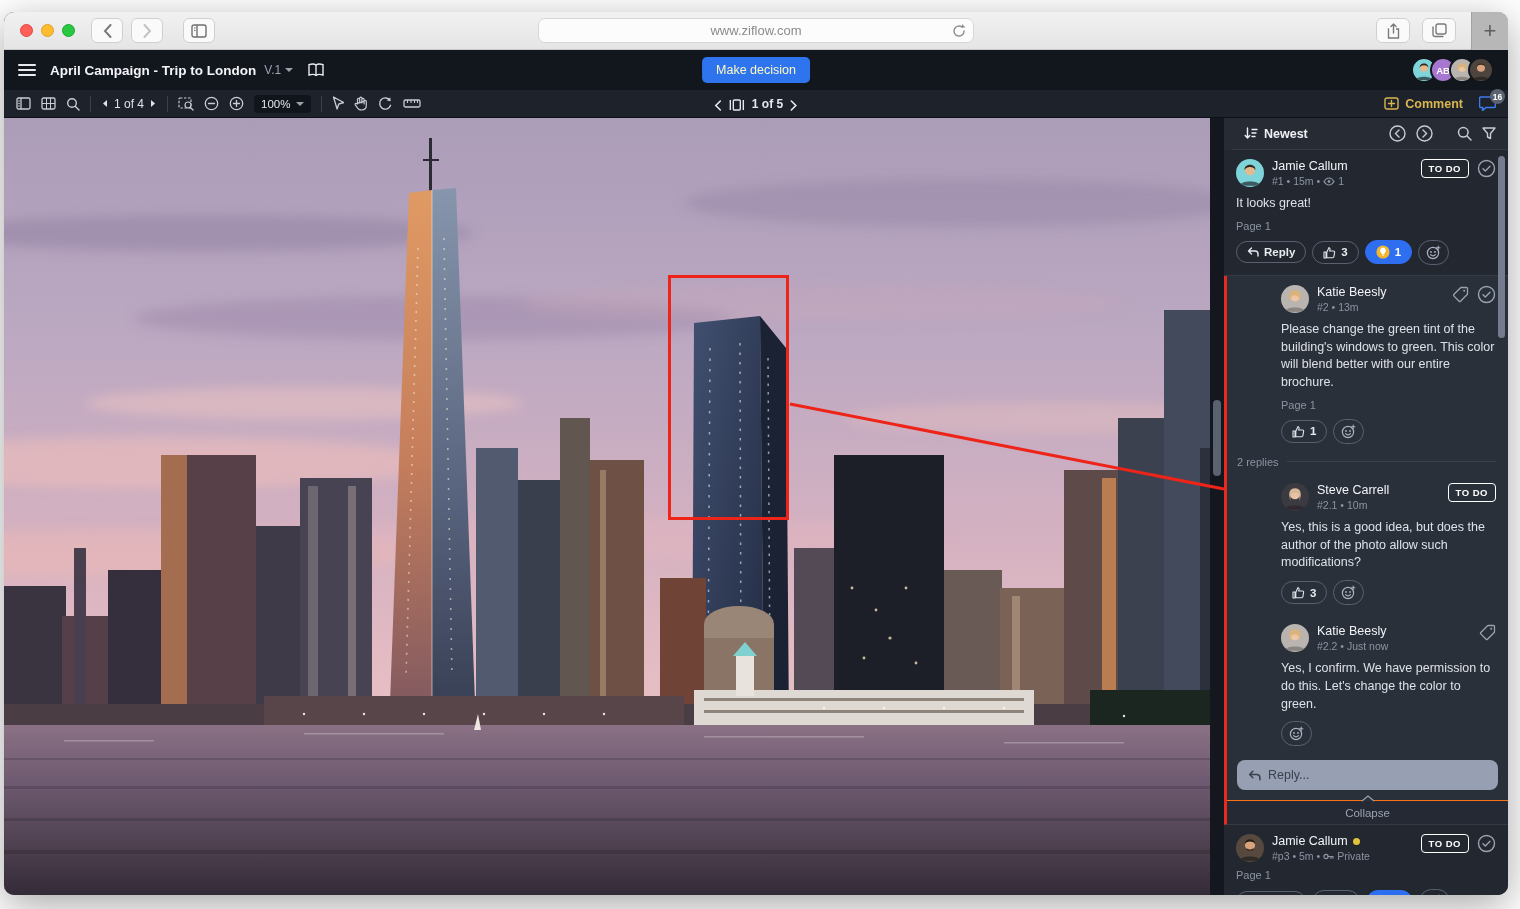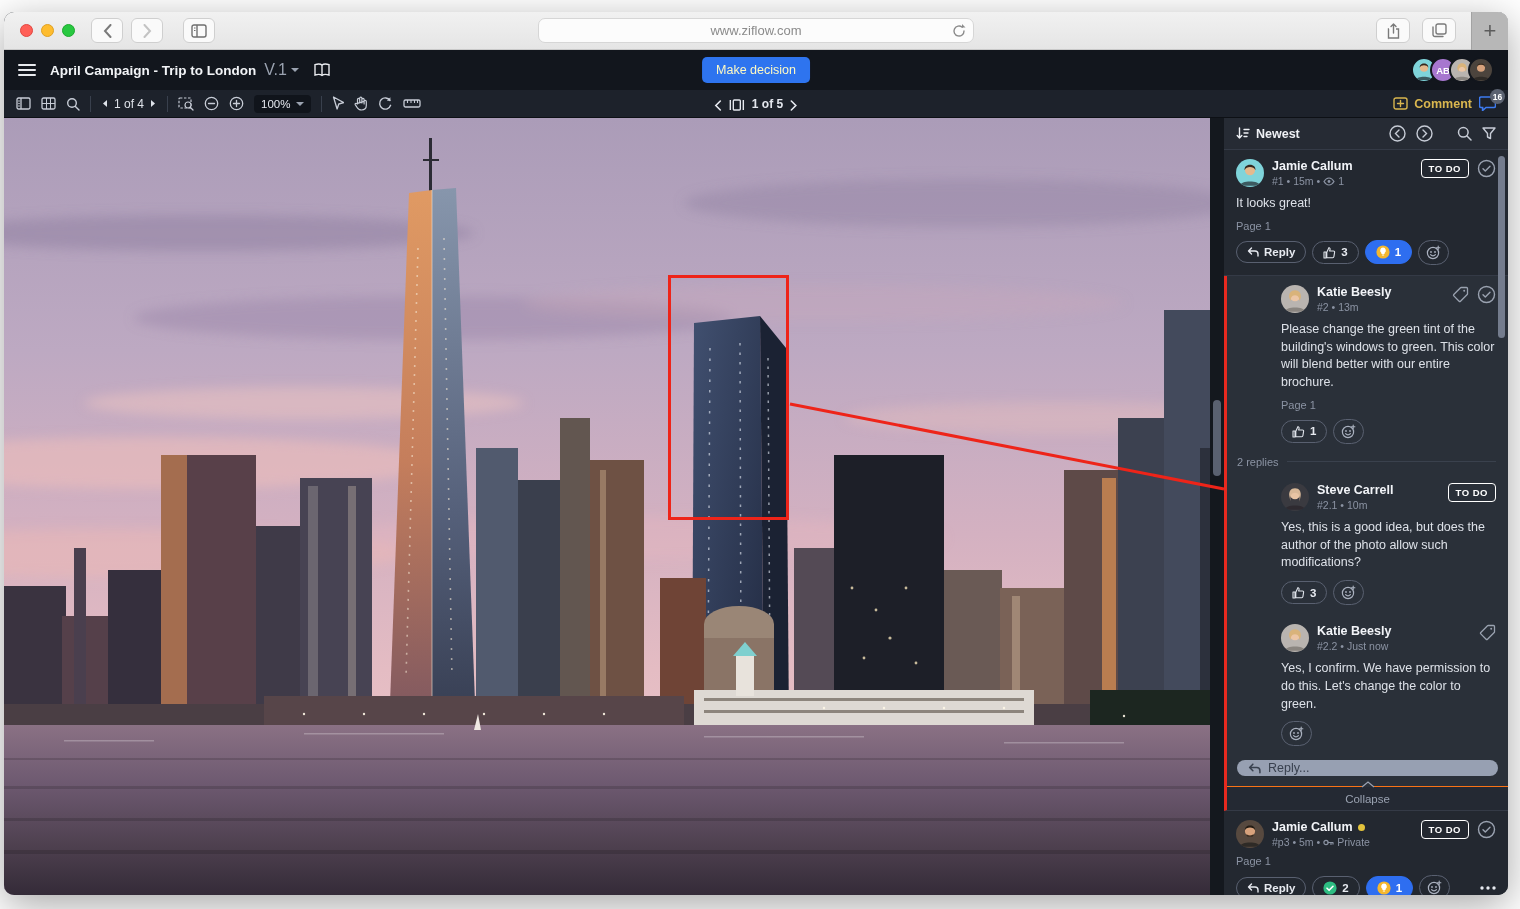--- a/index.html
+++ b/index.html
@@ -22,84 +22,84 @@
   .urlbar .reload { position:absolute; right:7px; top:4px; color:#8b8b8b; }
   .chrome-right { margin-left:auto; display:flex; gap:12px; padding-right:42px; }
   .plus-tab { position:absolute; right:0; top:0; width:37px; height:38px; background:#b7b7b7; border-left:1px solid #a3a3a3;
               display:flex; align-items:center; justify-content:center; color:#5c5c5c; font-size:22px; font-weight:300; }
 
   
   .appheader { height:40px; background:#12161d; display:flex; align-items:center; padding:0 14px; position:relative; flex:0 0 auto; }
   .hamburger { width:18px; display:flex; flex-direction:column; gap:3px; margin-right:14px; cursor:pointer; }
   .hamburger i { height:2px; background:#e8eaee; border-radius:1px; display:block; }
   .ptitle { color:#f2f4f7; font-size:13.5px; font-weight:bold; }
-  .pver { color:#9aa2b0; font-size:16px; margin-left:8px; display:flex; align-items:center; gap:4px; }
+  .pver { color:#9aa2b0; font-size:12px; margin-left:8px; display:flex; align-items:center; gap:4px; }
   .caret-dn { width:0; height:0; border-left:4px solid transparent; border-right:4px solid transparent; border-top:4px solid #9aa2b0; }
   .book { margin-left:14px; color:#e8eaee; }
   .decision { position:absolute; left:50%; transform:translateX(-50%); background:#2e74ef; color:#fef9c3; border:none;
               font-size:12.5px; padding:6px 14px; border-radius:5px; font-family:inherit; cursor:pointer; }
   .havatars { margin-left:auto; display:flex; }
   .hav { width:26px; height:26px; border-radius:50%; border:2px solid #12161d; margin-left:-7px; overflow:hidden;
          display:flex; align-items:center; justify-content:center; font-size:9.5px; font-weight:bold; color:#fff; }
 
   
   .toolbar { height:28px; background:#1d222b; border-bottom:1px solid #0d1015; display:flex; align-items:center;
              padding:0 12px; gap:10px; position:relative; color:#c7ccd6; flex:0 0 auto; }
   .tdiv { width:1px; height:16px; background:#39404d; }
   .tico { display:flex; align-items:center; justify-content:center; cursor:pointer; }
   .tnav { display:flex; align-items:center; gap:6px; font-size:12px; color:#dfe3ea; }
   .zoompill { background:#10141b; border-radius:4px; padding:3px 7px; font-size:11.5px; color:#e4e7ee; display:flex; align-items:center; gap:6px; cursor:pointer; }
   .tb-center { position:absolute; left:50%; transform:translateX(-50%); display:flex; align-items:flex-end; gap:7px; font-size:12px; color:#e4e7ee; font-weight:bold; }
-  .tb-right { margin-left:auto; display:flex; align-items:center; gap:7px;text-align:center; }
+  .tb-right { margin-left:auto; display:flex; align-items:center; gap:16px;text-align:center; }
   .comment-btn { display:flex; align-items:center; gap:6px; color:#d9b64f; font-size:12.5px; font-weight:bold; cursor:pointer; }
   .bubble-wrap { position:relative; cursor:pointer; }
   .bubble-badge { position:absolute; top:-7px; right:-9px; background:#5b6270; color:#fff; font-size:8.5px; font-weight:bold;
                   border-radius:50%; width:15px; height:15px; display:flex; align-items:center; justify-content:center; }
 
   
   .content { flex:1; display:flex; position:relative; min-height:0; }
   .canvas { width:1206px; position:relative; overflow:hidden; background:#b9a6bf; }
   .annot-rect { position:absolute; left:664px; top:157px; width:121px; height:245px; border:3px solid #ee2419; z-index:4; }
   .redline { position:absolute; inset:0; z-index:5; pointer-events:none; }
   .scrollstrip { width:14px; background:#14181e; position:relative; }
   .strip-thumb { position:absolute; left:3px; top:282px; width:8px; height:76px; background:#5a6170; border-radius:4px; }
 
   
   .panel { width:284px; background:#262b34; display:flex; flex-direction:column; position:relative; z-index:6; color:#dde1e8; }
-  .panel-head { height:32px; display:flex; align-items:center; padding:0 12px; gap:10px; border-bottom:1px solid #343a46; flex:0 0 auto; }
+  .panel-head { height:32px; display:flex; align-items:center; padding:0 12px; gap:10px; border-bottom:1px solid #343a46; flex:0 0 auto;margin-left:8px; }
   .sortgrp { display:flex; align-items:center; gap:6px; color:#eef0f4; font-size:12.5px; font-weight:bold; cursor:pointer; }
   .ph-spacer { flex:1; }
   .ph-ico { color:#c7ccd6; cursor:pointer; display:flex; }
   .panel-scroll { flex:1; overflow:hidden; position:relative; display:flex; flex-direction:column; }
   .panel-thumb { position:absolute; right:3px; top:6px; width:7px; height:182px; background:#747c8d; border-radius:4px; z-index:9; }
 
   .comment { padding:9px 12px 10px; background:#232830; border-bottom:1px solid #343a46; }
   .thread { background:#2a3039; border-left:3px solid #e8291f; border-bottom:1px solid #343a46; }
   .thread .comment { background:transparent; border-bottom:none; padding-left:10px;margin-left:44px; }
   .c-head { display:flex; align-items:flex-start; gap:8px; }
   .avatar { width:28px; height:28px; border-radius:50%; overflow:hidden; flex:0 0 auto; }
   .c-id { flex:1; min-width:0; }
-  .c-name { font-size:12.5px; font-weight:bold; color:#f2f4f8; display:flex; align-items:center; gap:5px; }
+  .c-name { font-size:12.5px; font-weight:normal; color:#f2f4f8; display:flex; align-items:center; gap:5px; }
   .ydot { width:7px; height:7px; border-radius:50%; background:#e3c33c; display:inline-block; }
   .c-meta { font-size:10.5px; color:#8b93a3; margin-top:2px; display:flex; align-items:center; gap:3px; }
   .c-right { display:flex; align-items:center; gap:8px; }
   .todo { border:1.5px solid #ffffff; color:#ffffff; font-size:9.5px; font-weight:bold; letter-spacing:.5px;
           border-radius:4px; padding:3px 7px; cursor:pointer; }
   .ckc { color:#9aa2b0; display:flex; cursor:pointer; }
   .c-body { font-size:12.5px; line-height:1.42; color:#dde1e8; margin:8px 0 0; }
   .c-page { font-size:11px; color:#8b93a3; margin-top:7px; cursor:pointer; }
   .c-actions { display:flex; align-items:center; gap:6px; margin-top:8px; }
   .pill { display:flex; align-items:center; gap:5px; border:1px solid #596070; background:transparent; color:#e7eaf0;
           font-size:11.5px; font-weight:bold; border-radius:999px; padding:4px 10px; font-family:inherit; cursor:pointer; }
   .pill.blue { background:#2e6ef0; border-color:#2e6ef0; color:#fff; }
   .pill.iconly { padding:4px 7px; }
   .more-dots { margin-left:auto; color:#e7eaf0; cursor:pointer; display:flex; }
   .replies-row { display:flex; align-items:center; gap:8px; padding:2px 12px 6px 10px; font-size:11px; color:#8b93a3; }
   .replies-row .line { flex:1; height:1px; background:#3a414d; }
-  .reply-input { margin:4px 10px 10px; height:16px; background:#97a0b2; border-radius:8px; display:flex; align-items:center;
+  .reply-input { margin:4px 10px 10px; height:30px; background:#97a0b2; border-radius:8px; display:flex; align-items:center;
                  gap:7px; padding:0 11px; color:#39414f; font-size:12.5px; cursor:text; }
   .collapse-bar { position:relative; border-top:1px solid #f97316; background:#242933; height:24px;
                   display:flex; align-items:center; justify-content:center; font-size:11.5px; color:#9aa2b1; cursor:pointer; }
   .collapse-caret { position:absolute; top:-6px; left:50%; transform:translateX(-50%); color:#9aa2b1; background:transparent; }
   .panel-empty { flex:1; background:#171b21; }
   svg { display:block; }
 </style>
 </head>
 <body>
 

